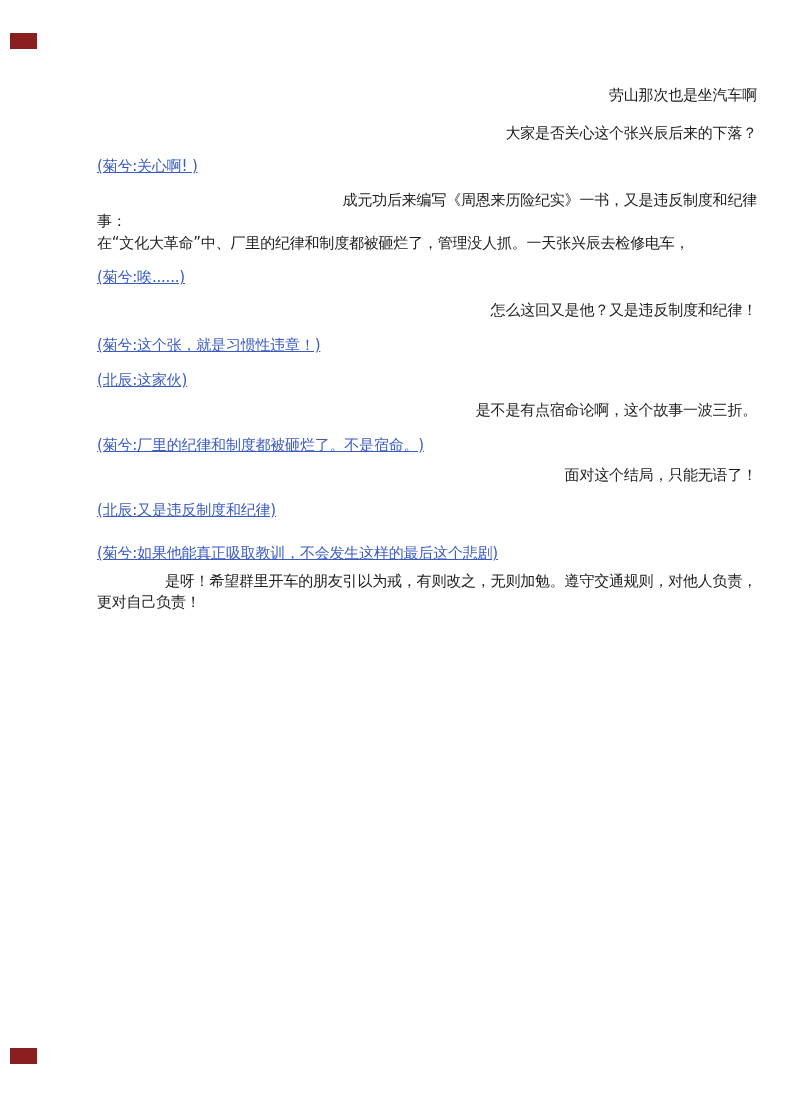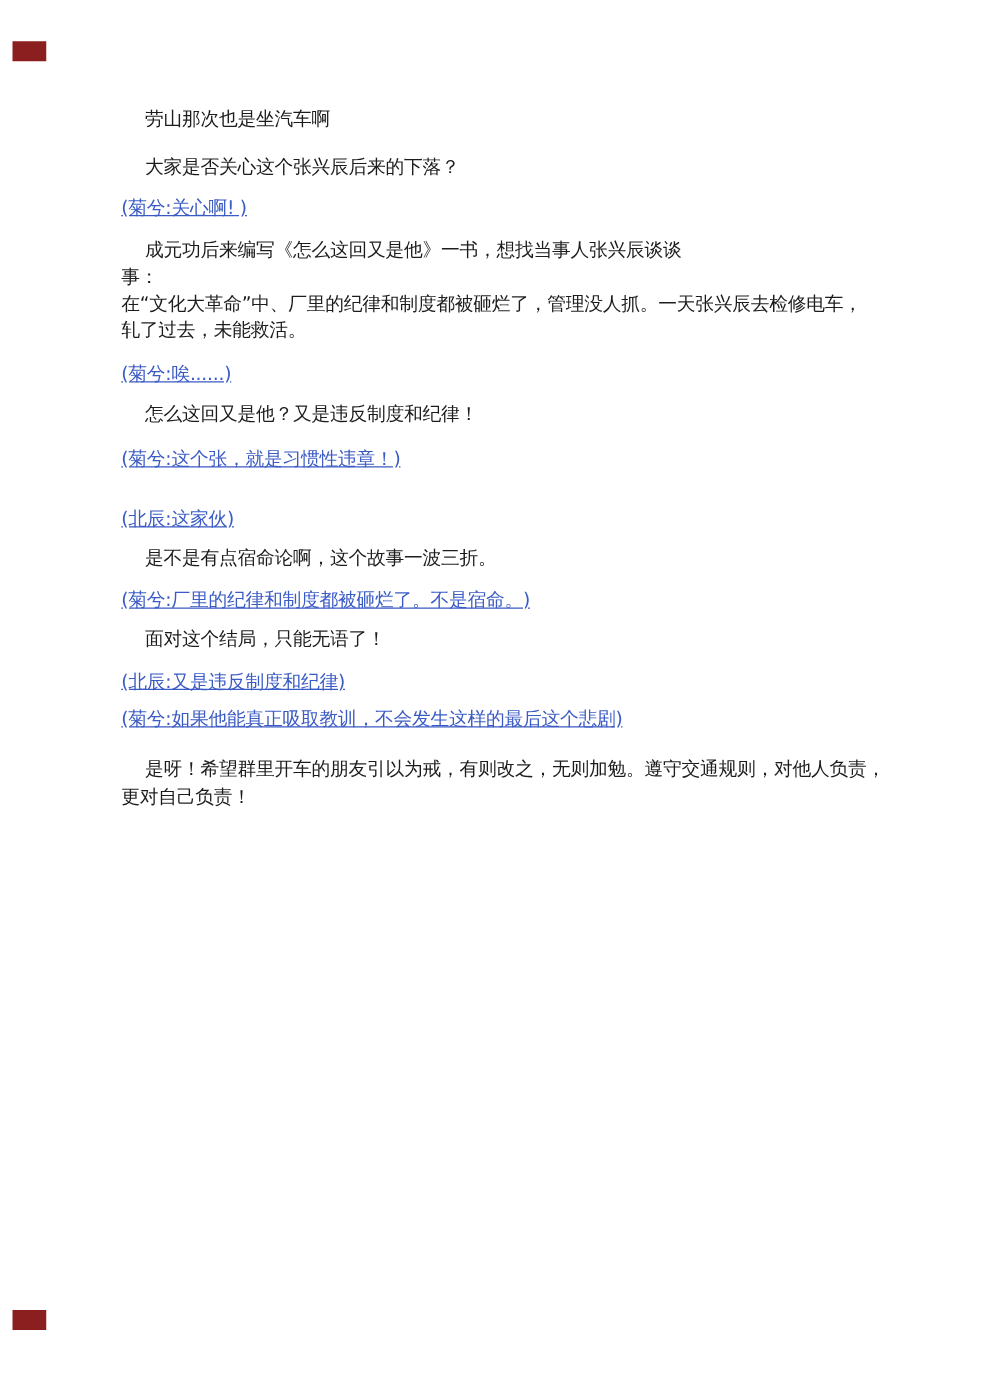--- a/index.html
+++ b/index.html
@@ -31,41 +31,40 @@
     width: 660px;
   }
   .line {
     font-size: 15px;
     line-height: 21.5px;
     letter-spacing: -0.2px;
     white-space: nowrap;
     color: var(--ink-black, #1c1c1c);
   }
   .line.blue { color: var(--ink-blue, #3b5bc4); text-decoration: underline; }
-  .line.indent { padding-left: 19px; }
+  .line.indent { padding-left: 19px; text-align: right; }
 </style>
 </head>
 <body>
 
 <div class="page">
   <div class="corner-mark top"></div>
   <div class="corner-mark bottom"></div>
   <div class="doc-body">
       <div class="line black indent" style="margin-top: 0px;">劳山那次也是坐汽车啊</div>
       <div class="line black indent" style="margin-top: 16px;">大家是否关心这个张兴辰后来的下落？</div>
       <div class="line blue" style="margin-top: 12px;">(菊兮:关心啊! )</div>
-      <div class="line black indent" style="margin-top: 12px;">成元功后来编写《怎么这回又是他》一书，想找当事人张兴辰谈谈</div>
+      <div class="line black indent" style="margin-top: 12px;">成元功后来编写《周恩来历险纪实》一书，又是违反制度和纪律</div>
       <div class="line black" style="margin-top: 0px;">事：</div>
       <div class="line black" style="margin-top: 0px;">在“文化大革命”中、厂里的纪律和制度都被砸烂了，管理没人抓。一天张兴辰去检修电车，</div>
-      <div class="line black" style="margin-top: 0px;">轧了过去，未能救活。</div>
       <div class="line blue" style="margin-top: 13px;">(菊兮:唉......)</div>
       <div class="line black indent" style="margin-top: 11px;">怎么这回又是他？又是违反制度和纪律！</div>
       <div class="line blue" style="margin-top: 14px;">(菊兮:这个张，就是习惯性违章！)</div>
-      <div class="line blue" style="margin-top: 27px;">(北辰:这家伙)</div>
+      <div class="line blue" style="margin-top: 13px;">(北辰:这家伙)</div>
       <div class="line black indent" style="margin-top: 9px;">是不是有点宿命论啊，这个故事一波三折。</div>
       <div class="line blue" style="margin-top: 13px;">(菊兮:厂里的纪律和制度都被砸烂了。不是宿命。)</div>
       <div class="line black indent" style="margin-top: 9px;">面对这个结局，只能无语了！</div>
       <div class="line blue" style="margin-top: 13px;">(北辰:又是违反制度和纪律)</div>
-      <div class="line blue" style="margin-top: 8px;">(菊兮:如果他能真正吸取教训，不会发生这样的最后这个悲剧)</div>
-      <div class="line black indent" style="margin-top: 19px;">是呀！希望群里开车的朋友引以为戒，有则改之，无则加勉。遵守交通规则，对他人负责，</div>
+      <div class="line blue" style="margin-top: 22px;">(菊兮:如果他能真正吸取教训，不会发生这样的最后这个悲剧)</div>
+      <div class="line black indent" style="margin-top: 6px;">是呀！希望群里开车的朋友引以为戒，有则改之，无则加勉。遵守交通规则，对他人负责，</div>
       <div class="line black" style="margin-top: 0px;">更对自己负责！</div>
     </div>
 </div>
 
 </body></html>

